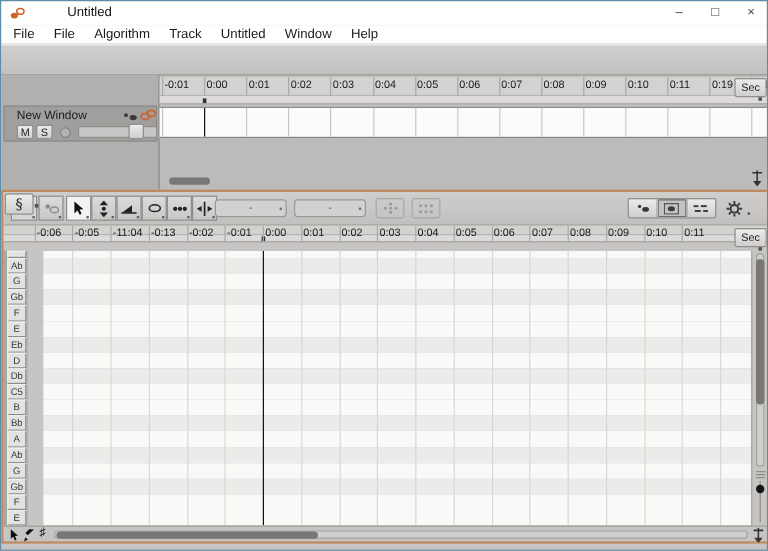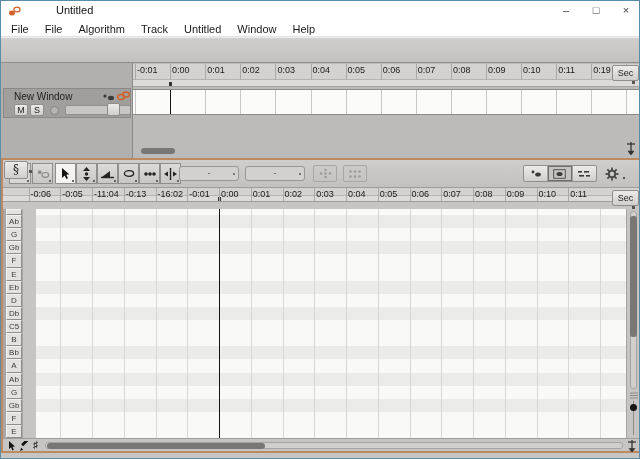--- a/index.html
+++ b/index.html
@@ -377,21 +377,21 @@
       <div class="notch" style="left:215px;bottom:0;"></div>
     <div class="tick" style="left: 25.5px;"></div>
         <div class="tick-label" style="left: 27.5px;">-0:06</div>
         <div class="tick" style="left: 57.25px;"></div>
         <div class="tick-label" style="left: 59.25px;">-0:05</div>
         <div class="tick" style="left: 89px;"></div>
         <div class="tick-label" style="left: 91px;">-11:04</div>
         <div class="tick" style="left: 120.75px;"></div>
         <div class="tick-label" style="left: 122.75px;">-0:13</div>
         <div class="tick" style="left: 152.5px;"></div>
-        <div class="tick-label" style="left: 154.5px;">-16:02</div>
+        <div class="tick-label" style="left: 154.5px;">-0:02</div>
         <div class="tick" style="left: 184.25px;"></div>
         <div class="tick-label" style="left: 186.25px;">-0:01</div>
         <div class="tick" style="left: 216px;"></div>
         <div class="tick-label" style="left: 218px;">0:00</div>
         <div class="tick" style="left: 247.75px;"></div>
         <div class="tick-label" style="left: 249.75px;">0:01</div>
         <div class="tick" style="left: 279.5px;"></div>
         <div class="tick-label" style="left: 281.5px;">0:02</div>
         <div class="tick" style="left: 311.25px;"></div>
         <div class="tick-label" style="left: 313.25px;">0:03</div>

